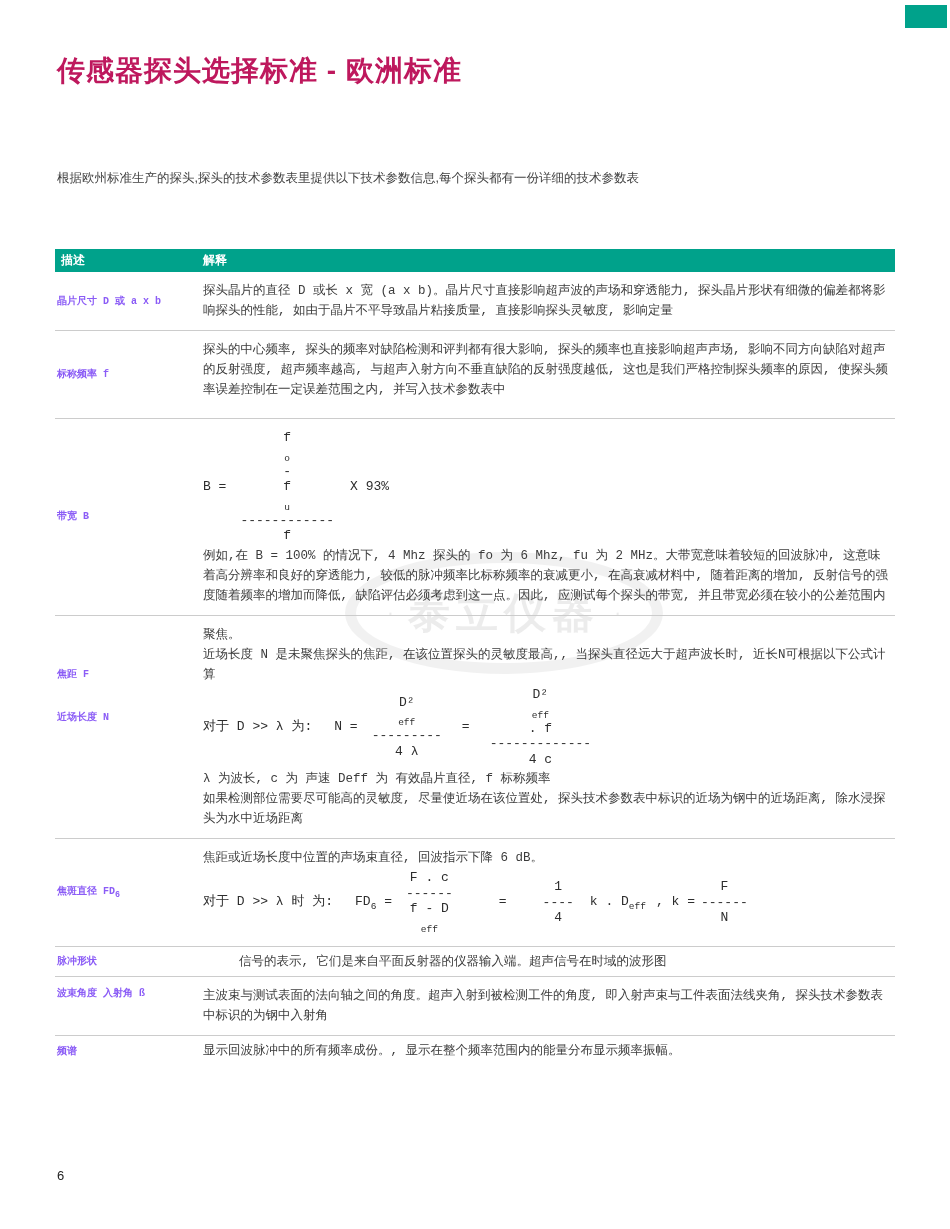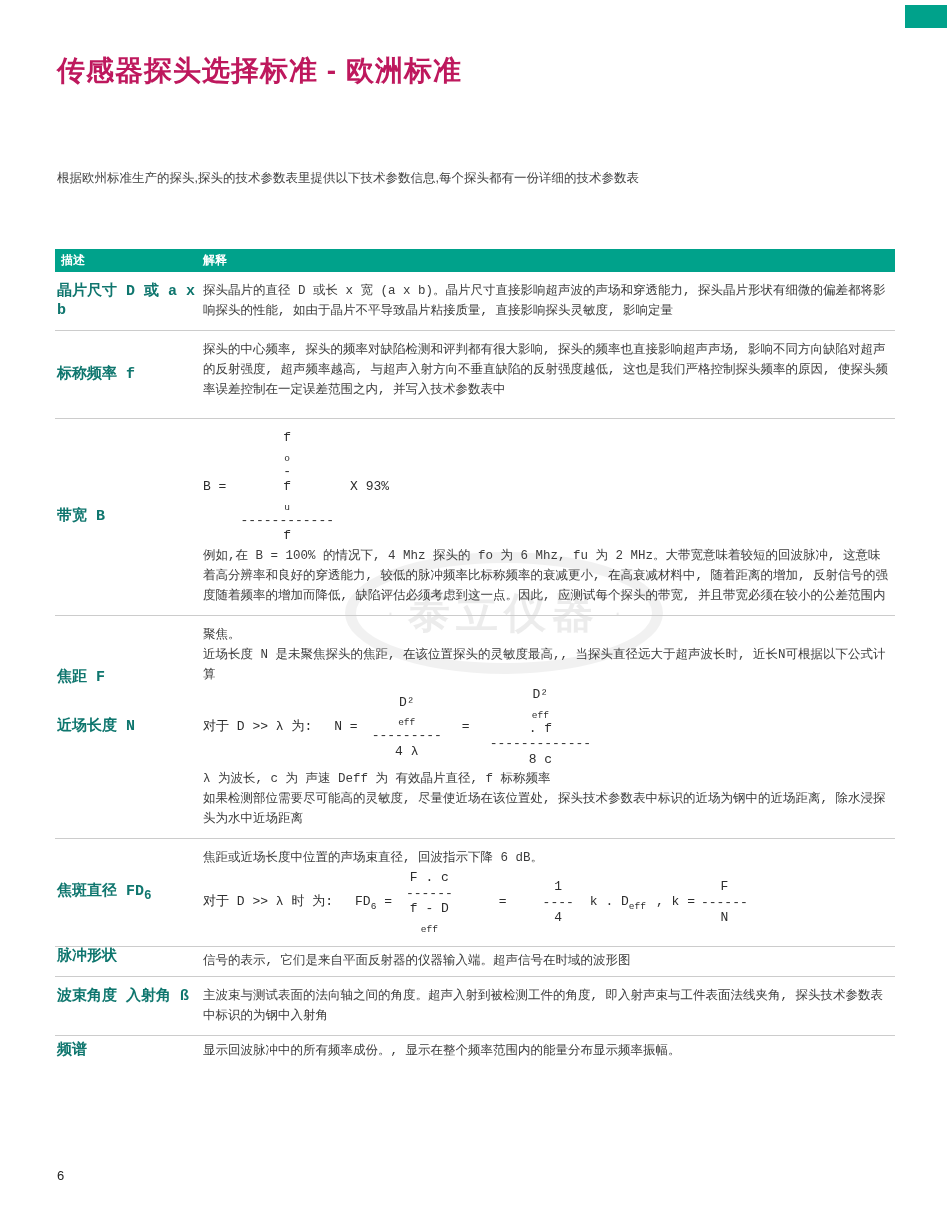--- a/index.html
+++ b/index.html
@@ -11,29 +11,29 @@
   .content { position:relative; z-index:1; padding:0 55px; }
   .page-title { margin:52px 0 0 2px; font-size:28px; font-weight:bold; color:#be185d; letter-spacing:1px; }
   .intro { margin:80px 0 0 2px; font-size:12.5px; color:#404040; }
   .spec-table { margin-top:62px; width:840px;font-family:Liberation Mono, monospace; }
   .thead { display:flex; align-items:center; background:#00a28b; height:23px; color:#ffffff; font-weight:bold; font-size:12px; }
   .thead .c1 { width:148px; padding-left:6px; }
   .thead .c2 { flex:1; }
   .row { display:flex; border-bottom:1px solid #cccccc; }
   .row:last-child { border-bottom:none; }
   .label-col { width:148px; padding:0 6px 0 2px; display:flex; flex-direction:column; justify-content:center; }
-  .label { font-size:15px; font-weight:bold; color:#0f766e; line-height:1.3; }
+  .label { font-size:10px; font-weight:bold; color:#8b5cf6; line-height:1.3; }
   .exp-col { flex:1; padding:9px 6px 9px 0; font-size:12.5px; line-height:1.6; color:#3b3b3b; }
   .exp-col p { margin:0; }
   .row-1 { min-height:59px; }
   .row-2 { min-height:88px; }
   .row-3 { min-height:160px; }
   .row-4 { min-height:190px; }
   .row-5 { min-height:70px; }
-  .row-6 { min-height:30px; align-items:flex-start; }
+  .row-6 { min-height:30px; align-items:center;gap:36px; }
   .row-6 .exp-col { padding:4px 6px 4px 0; }
   .row-7 { min-height:30px; align-items:center; }
   .row-7 .exp-col { padding:4px 6px 4px 0; }
   .row-8 { min-height:52px; }
   .row-8 .label-col { justify-content:flex-start; padding-top:10px; }
   .row-4 .label-col { justify-content:flex-start; padding-top:52px; }
   .row-4 .label + .label { margin-top:30px; }
   .formula { display:flex; align-items:center; font-size:13px; color:#2d2d2d; margin:2px 0; white-space:nowrap; }
   .formula .pre { margin-right:22px; }
   .formula .lhs { margin-right:8px; }
@@ -128,21 +128,21 @@
           <span class="lhs">N =</span>
           <span class="frac">
             <span class="num"><span>D²</span><sub>eff</sub></span>
             <span class="bar">---------</span>
             <span class="den">4 λ</span>
           </span>
           <span class="eq">=</span>
           <span class="frac">
             <span class="num"><span>D²</span><sub>eff</sub> <span>. f</span></span>
             <span class="bar">-------------</span>
-            <span class="den">8 c</span>
+            <span class="den">4 c</span>
           </span>
         </div>
         <p>λ 为波长, c 为 声速 Deff 为 有效晶片直径, f 标称频率</p>
         <p>如果检测部位需要尽可能高的灵敏度, 尽量使近场在该位置处, 探头技术参数表中标识的近场为钢中的近场距离, 除水浸探头为水中近场距离</p>
       </div>
     </div>
 
     <div class="row row-5">
       <div class="label-col">
         <div class="label"><span>焦斑直径 FD</span><sub>6</sub></div>

